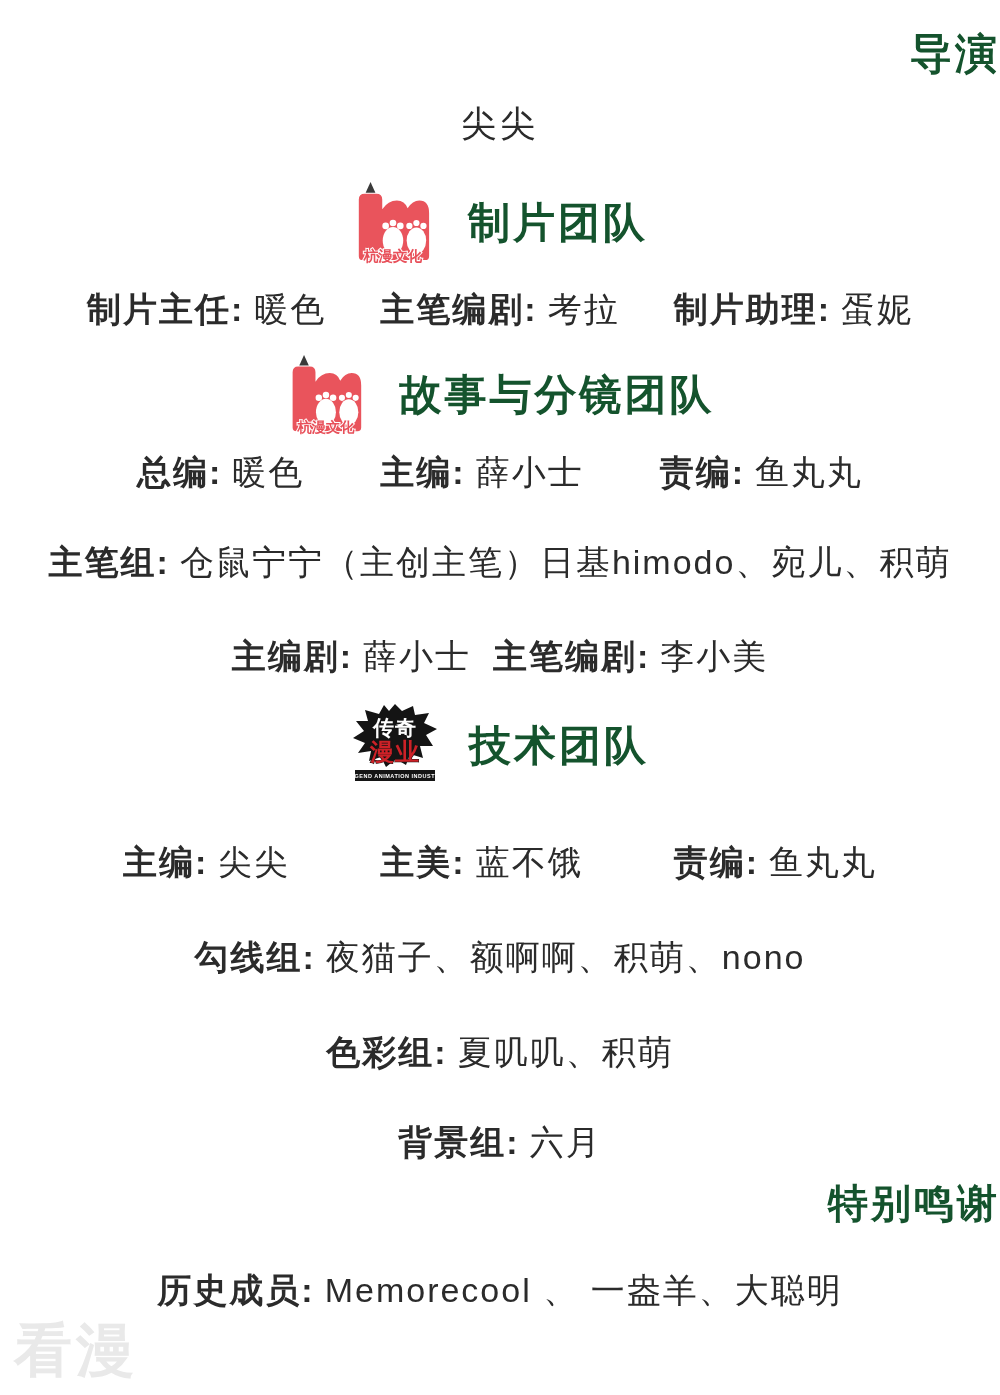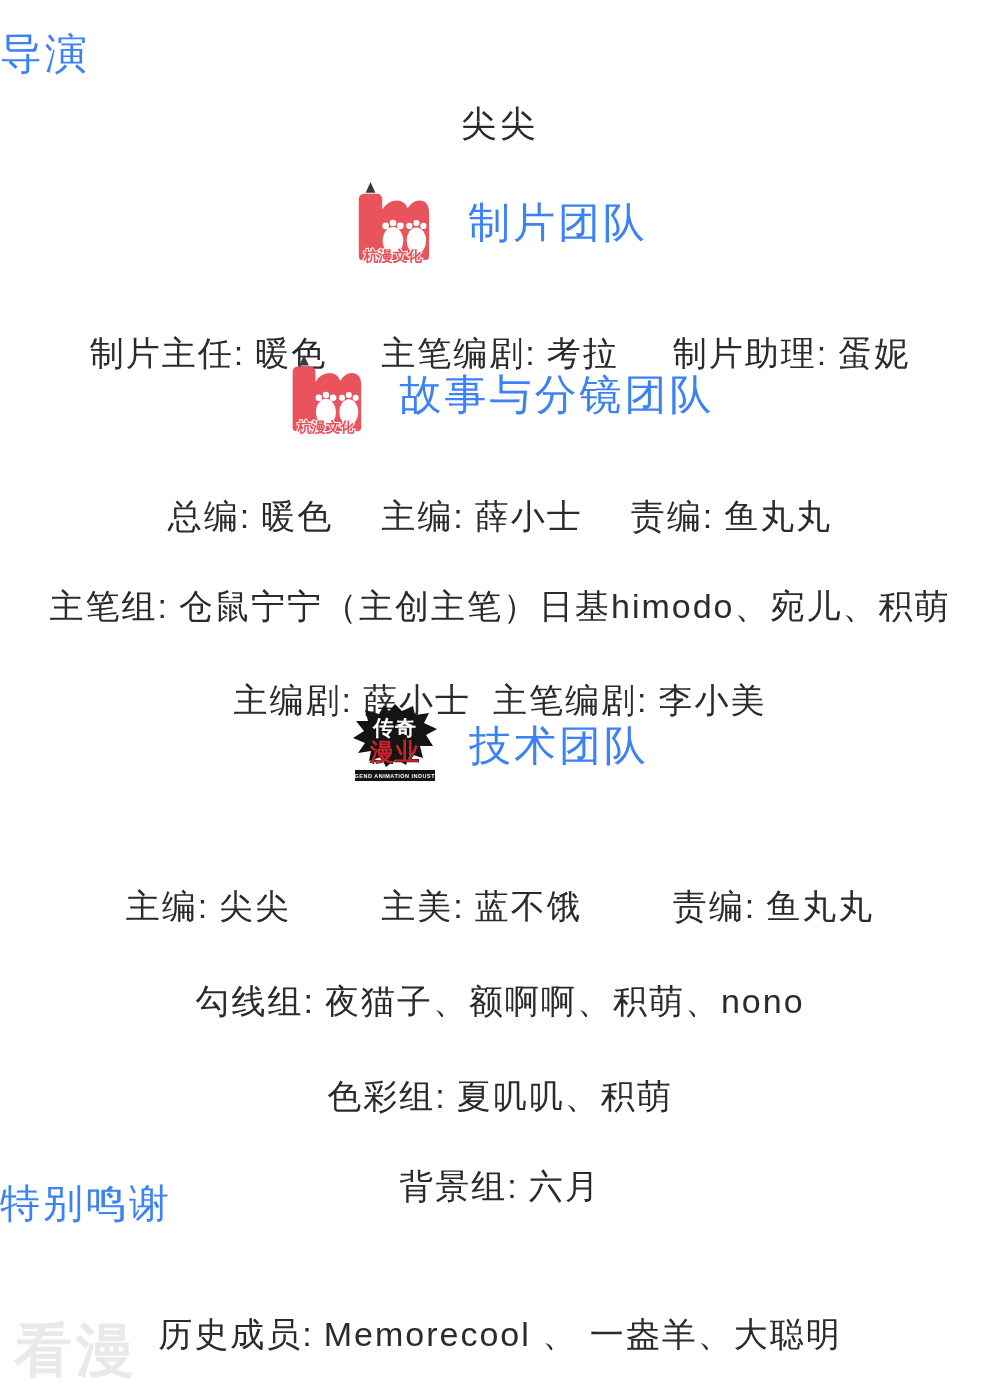--- a/index.html
+++ b/index.html
@@ -6,40 +6,40 @@
   .page{
     position:relative;
     width:1000px;height:1395px;
     background:#ffffff;
     overflow:hidden;
     font-family:"Liberation Sans","DejaVu Sans",sans-serif;
     color:#2b2b2b;
   }
   .abs{position:absolute;left:0;width:100%;}
   .heading{
-    color:#3b82f6;
-    font-weight:400;
-    text-align:left;
+    color:#14532d;
+    font-weight:700;
+    text-align:right;
     letter-spacing:3px;
   }
   .h-main{font-size:42px;}
   .logo-row{
     position:absolute;left:0;width:100%;
     display:flex;justify-content:center;align-items:center;
     gap:36px;
   }
   .credit-line{
     position:absolute;left:0;width:100%;
     display:flex;justify-content:center;align-items:baseline;
     font-size:34px;
     letter-spacing:2px;
     white-space:nowrap;
   }
   .credit-item{display:inline-flex;align-items:baseline;}
-  .lbl{font-weight:400;margin-top:44px;}
+  .lbl{font-weight:700;}
   .val{font-weight:500;margin-left:10px;}
   .name-plain{font-size:36px;font-weight:500;text-align:center;letter-spacing:3px;}
   .watermark{
     position:absolute;left:14px;top:1312px;
     font-size:58px;font-weight:700;color:#e9e9e9;letter-spacing:4px;
   }
   svg text{font-family:"Liberation Sans","DejaVu Sans",sans-serif;}
 </style>
 </head>
 <body>
@@ -99,21 +99,21 @@
         <ellipse cx="65" cy="60" rx="10" ry="13.5" fill="#ffffff"></ellipse>
         <circle cx="57.8" cy="45" r="3.2" fill="#ffffff"></circle>
         <circle cx="65" cy="42" r="3.2" fill="#ffffff"></circle>
         <circle cx="72.2" cy="45" r="3.2" fill="#ffffff"></circle>
       </g>
       <text x="41" y="81" text-anchor="middle" font-size="15" font-weight="bold" fill="#e8505a" style="paint-order:stroke;stroke:#ffffff;stroke-width:2px;">杭漫文化</text>
     </svg>
     <div class="heading h-main">故事与分镜团队</div>
   </div>
 
-  <div class="credit-line" style="top:450px;gap:48px;justify-content:center;">
+  <div class="credit-line" style="top:450px;gap:76px;justify-content:center;">
     <span class="credit-item">
       <span class="lbl">总编:</span>
       <span class="val">暖色</span>
     </span>
     <span class="credit-item">
       <span class="lbl">主编:</span>
       <span class="val">薛小士</span>
     </span>
     <span class="credit-item">
       <span class="lbl">责编:</span>

